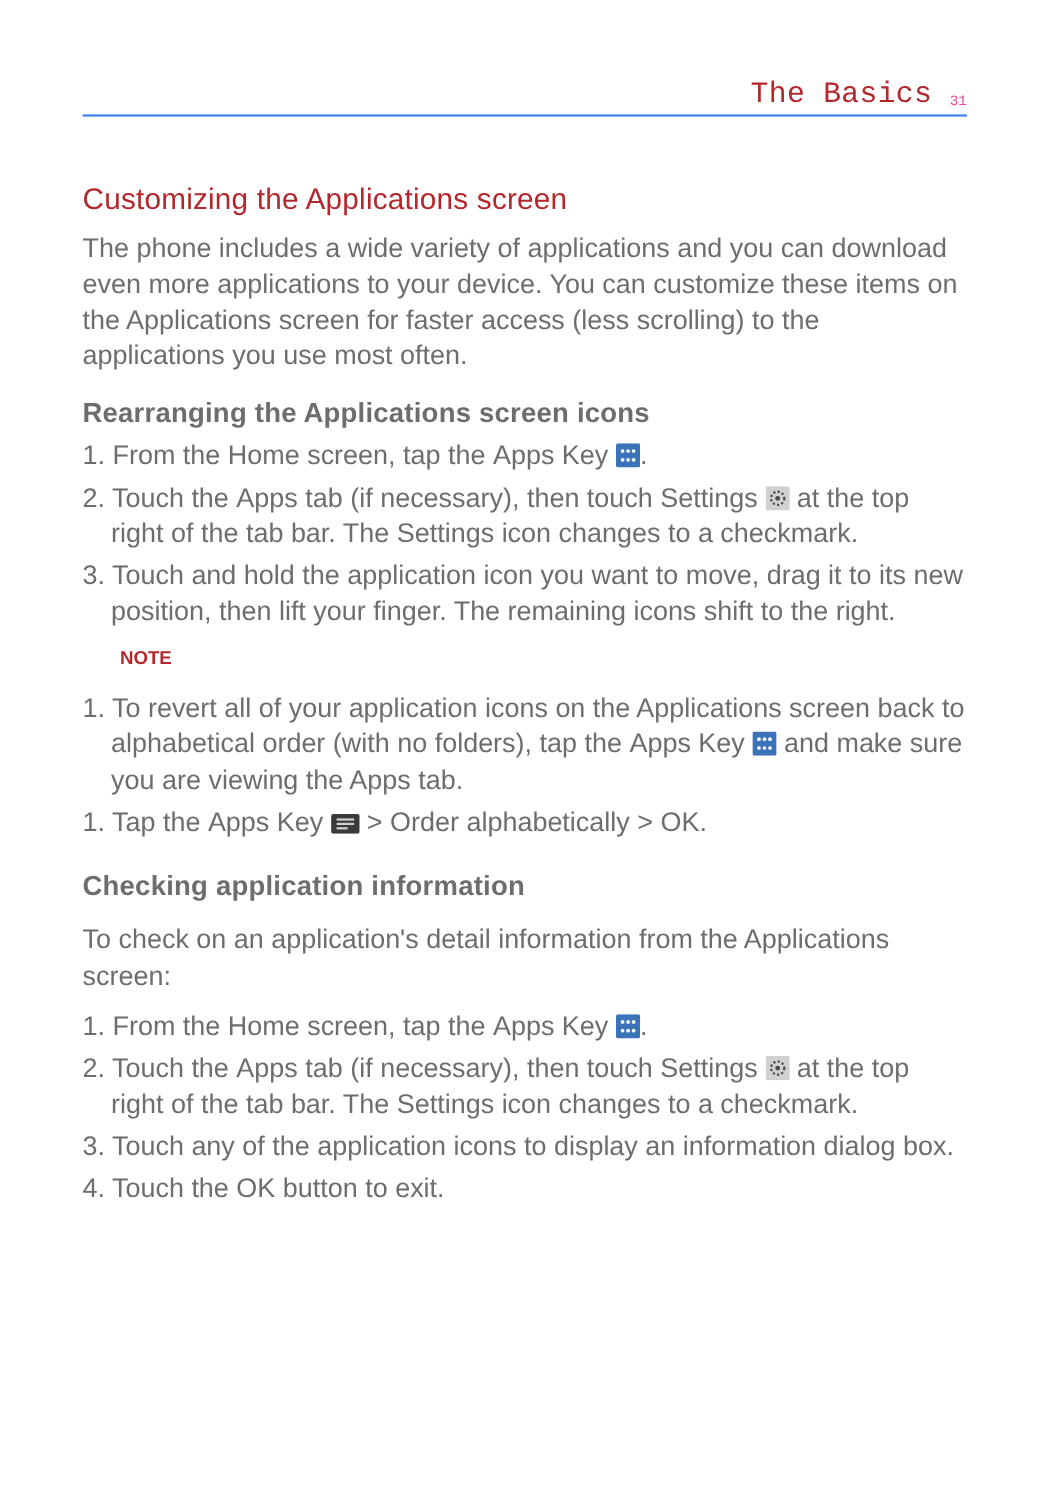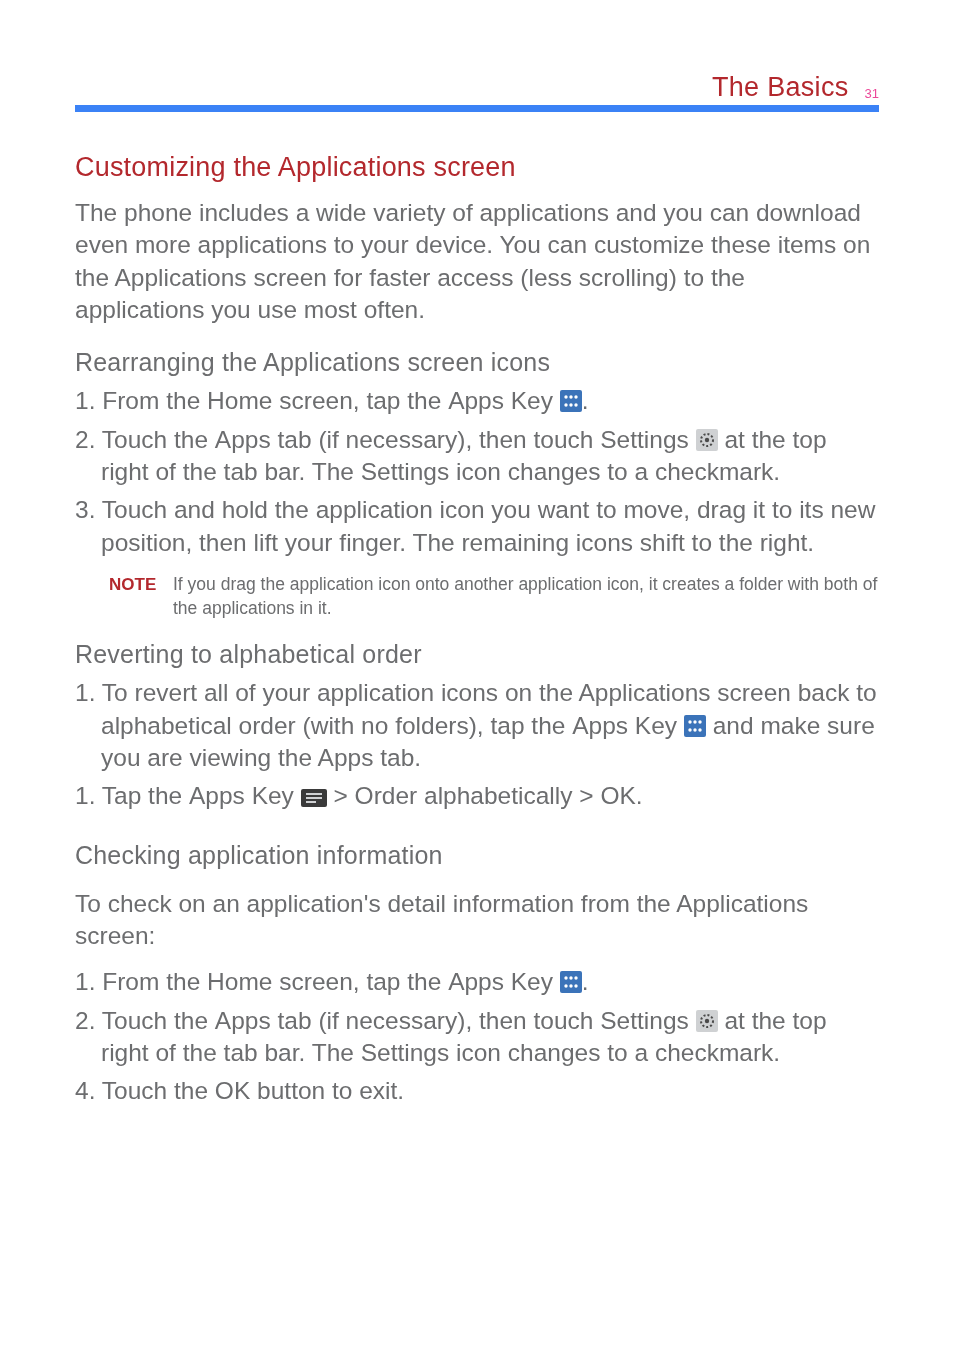--- a/index.html
+++ b/index.html
@@ -1,23 +1,23 @@
 <!DOCTYPE html>
 <html><head>
 <meta charset="utf-8">
 <style>
   * { margin: 0; padding: 0; box-sizing: border-box; }
   html, body { width: 954px; height: 1372px; background: #fff; font-family: "Helvetica Neue", Helvetica, Arial, sans-serif; color: #6c6d6f; }
   .page { padding: 72px 75px 0 75px; }
-  .header-row { display: flex; align-items: baseline; justify-content: flex-end; border-bottom: 7px solid #3b82f6; padding-bottom: 2px; margin-bottom: 40px; }
+  .header-row { display: flex; align-items: baseline; justify-content: flex-end; border-bottom: 2px solid #3b82f6; padding-bottom: 2px; margin-bottom: 60px; font-family: Liberation Mono, monospace; }
   .header-title { color: #b3282d; font-size: 27px; font-weight: 400; letter-spacing: 0.3px; }
   .header-pagenum { color: #ec4899; font-size: 13px; margin-left: 16px; position: relative; top: 2px; }
   .h2 { color: #b3282d; font-size: 27px; font-weight: 400; margin-bottom: 14px; letter-spacing: 0.2px; }
   .para { font-size: 24.5px; line-height: 1.32; font-weight: 300; margin-bottom: 22px; color: #6c6d6f; }
-  .h3 { font-size: 25px; font-weight: 400; color: #6c6d6f; margin-top: 8px; margin-bottom: 8px; letter-spacing: 0.2px; }
+  .h3 { font-size: 25px; font-weight: 700; color: #6c6d6f; margin-top: 8px; margin-bottom: 8px; letter-spacing: 0.2px; }
   .list { list-style: none; margin-bottom: 14px; }
   .list-item { font-size: 24.5px; line-height: 1.32; font-weight: 300; color: #6c6d6f; padding-left: 26px; text-indent: -26px; margin-bottom: 6px; }
   .bold { font-weight: 500; color: #6c6d6f; }
   .note-row { display: flex; align-items: flex-start; padding-left: 34px; margin: 8px 0 20px 0; }
   .note-label { color: #b3282d; font-weight: 700; font-size: 17px; flex: 0 0 64px; padding-top: 2px; }
   .note-text { font-size: 17.5px; line-height: 1.35; font-weight: 300; color: #6c6d6f; }
   .icon { display: inline-block; vertical-align: -3px; }
   .icon svg { display: block; }
   .sep-top { margin-top: 28px; }
 </style>
@@ -53,24 +53,22 @@
       <span class="icon"><svg width="22" height="22">
             <rect x="0" y="0" width="22" height="22" rx="2" fill="#cfd1d3"></rect>
             <circle cx="11" cy="11" r="6" fill="none" stroke="#4a4a4a" stroke-width="2" stroke-dasharray="2 2"></circle>
             <circle cx="11" cy="11" r="2.2" fill="#4a4a4a"></circle>
           </svg></span><span> at the top right of the tab bar. The Settings icon changes to a checkmark.</span>
     </li>
     <li class="list-item">3. Touch and hold the application icon you want to move, drag it to its new position, then lift your finger. The remaining icons shift to the right.</li>
   </ol>
   <div class="note-row">
     <div class="note-label">NOTE</div>
-    <div class="note-text">If you drag the application icon onto another application icon, it creates a folder with both of the applications in it.</div>
   </div>
 
-  <div class="h3">Reverting to alphabetical order</div>
   <ol class="list">
     <li class="list-item">
       <span>1. To revert all of your application icons on the Applications screen back to alphabetical order (with no folders), tap the </span><span class="bold">Apps Key</span>
       <span class="icon"><svg width="22" height="22">
             <rect x="0" y="0" width="22" height="22" rx="2" fill="#3b73b9"></rect>
             <circle cx="6" cy="7" r="1.7" fill="#fff"></circle>
             <circle cx="11" cy="7" r="1.7" fill="#fff"></circle>
             <circle cx="16" cy="7" r="1.7" fill="#fff"></circle>
             <circle cx="6" cy="15" r="1.7" fill="#fff"></circle>
             <circle cx="11" cy="15" r="1.7" fill="#fff"></circle>
@@ -105,18 +103,19 @@
           </svg></span><span>.</span>
     </li>
     <li class="list-item">
       <span>2.  Touch the </span><span class="bold">Apps</span><span> tab (if necessary), then touch Settings </span>
       <span class="icon"><svg width="22" height="22">
             <rect x="0" y="0" width="22" height="22" rx="2" fill="#cfd1d3"></rect>
             <circle cx="11" cy="11" r="6" fill="none" stroke="#4a4a4a" stroke-width="2" stroke-dasharray="2 2"></circle>
             <circle cx="11" cy="11" r="2.2" fill="#4a4a4a"></circle>
           </svg></span><span> at the top right of the tab bar. The Settings icon changes to a checkmark.</span>
     </li>
+    <li class="list-item">3.  Touch any of the application icons to display an information dialog box.</li>
     <li class="list-item">
       <span>4.  Touch the </span><span class="bold">OK</span><span> button to exit.</span>
     </li>
   </ol>
 
 </div>
 
 </body></html>

